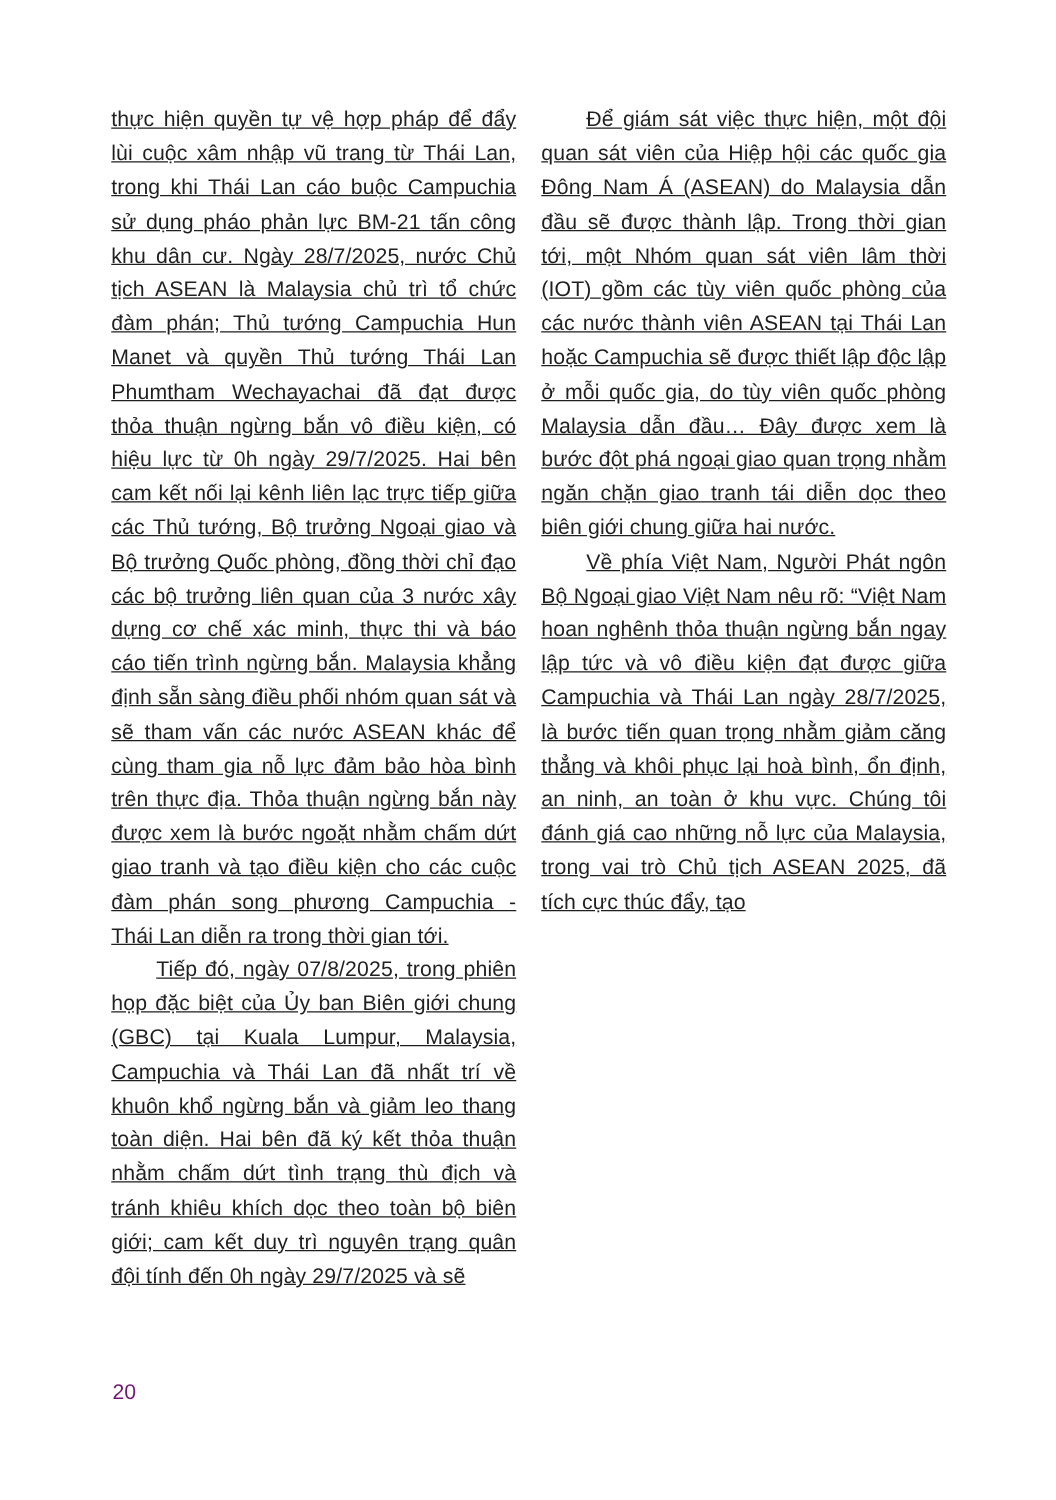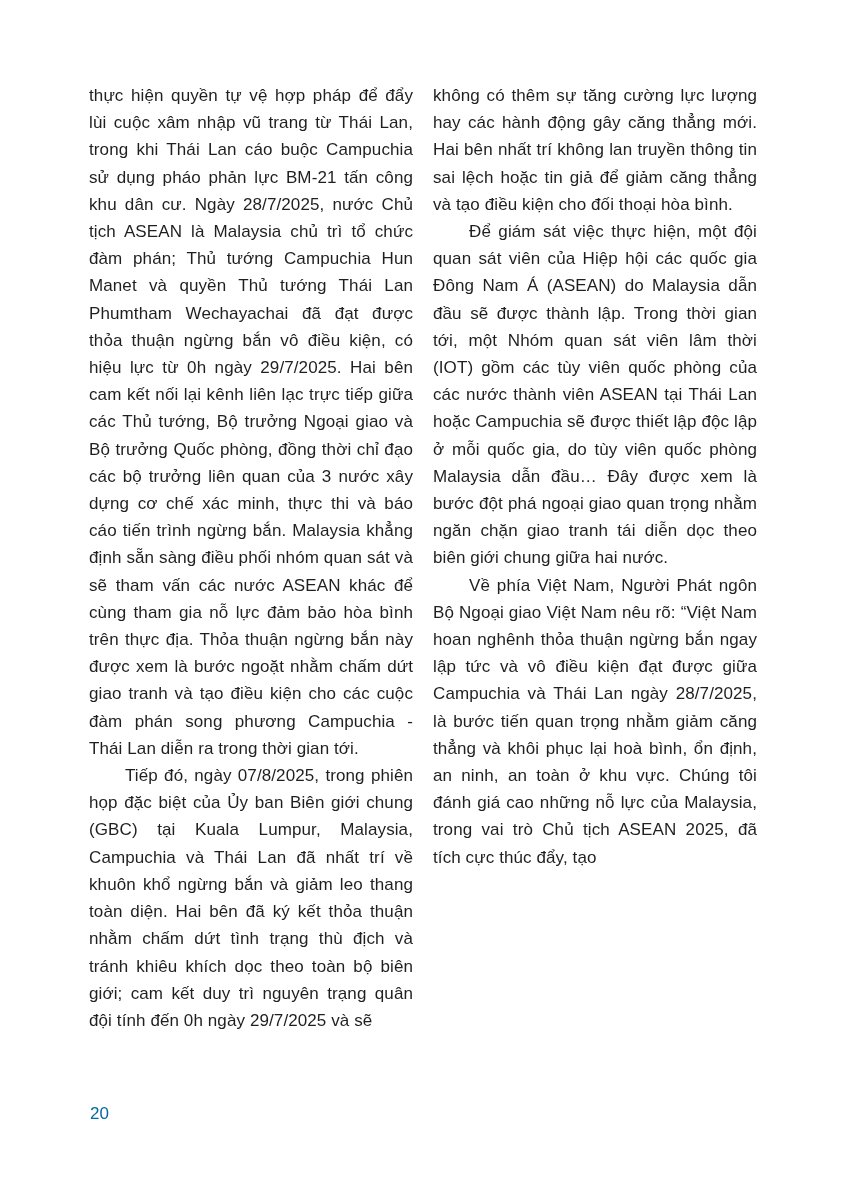--- a/index.html
+++ b/index.html
@@ -22,20 +22,21 @@
     height: 1200px;
     background: #ffffff;
   }
   .text-columns {
     position: absolute;
     left: 89px;
     top: 82px;
     width: 669px;
     display: flex;
     gap: 20px;
+    text-decoration: underline;
   }
   .column {
     width: 324px;
     flex: 0 0 324px;
     font-size: 17px;
     line-height: 27.2px;
     text-align: justify;
     letter-spacing: 0.1px;
   }
   .column p {
@@ -44,37 +45,36 @@
   }
   .column p.indent {
     text-indent: 36px;
   }
   .page-number {
     position: absolute;
     left: 90px;
     top: 1100px;
     font-size: 17px;
     line-height: 27px;
-    color: #0369a1;
+    color: #701a75;
   }
 </style>
 </head>
 <body>
 
 <div class="page">
 
   <div class="text-columns">
 
     <div class="column">
       <p>thực hiện quyền tự vệ hợp pháp để đẩy lùi cuộc xâm nhập vũ trang từ Thái Lan, trong khi Thái Lan cáo buộc Campuchia sử dụng pháo phản lực BM-21 tấn công khu dân cư. Ngày 28/7/2025, nước Chủ tịch ASEAN là Malaysia chủ trì tổ chức đàm phán; Thủ tướng Campuchia Hun Manet và quyền Thủ tướng Thái Lan Phumtham Wechayachai đã đạt được thỏa thuận ngừng bắn vô điều kiện, có hiệu lực từ 0h ngày 29/7/2025. Hai bên cam kết nối lại kênh liên lạc trực tiếp giữa các Thủ tướng, Bộ trưởng Ngoại giao và Bộ trưởng Quốc phòng, đồng thời chỉ đạo các bộ trưởng liên quan của 3 nước xây dựng cơ chế xác minh, thực thi và báo cáo tiến trình ngừng bắn. Malaysia khẳng định sẵn sàng điều phối nhóm quan sát và sẽ tham vấn các nước ASEAN khác để cùng tham gia nỗ lực đảm bảo hòa bình trên thực địa. Thỏa thuận ngừng bắn này được xem là bước ngoặt nhằm chấm dứt giao tranh và tạo điều kiện cho các cuộc đàm phán song phương Campuchia - Thái Lan diễn ra trong thời gian tới.</p>
       <p class="indent">Tiếp đó, ngày 07/8/2025, trong phiên họp đặc biệt của Ủy ban Biên giới chung (GBC) tại Kuala Lumpur, Malaysia, Campuchia và Thái Lan đã nhất trí về khuôn khổ ngừng bắn và giảm leo thang toàn diện. Hai bên đã ký kết thỏa thuận nhằm chấm dứt tình trạng thù địch và tránh khiêu khích dọc theo toàn bộ biên giới; cam kết duy trì nguyên trạng quân đội tính đến 0h ngày 29/7/2025 và sẽ</p>
     </div>
 
     <div class="column">
-      <p>không có thêm sự tăng cường lực lượng hay các hành động gây căng thẳng mới. Hai bên nhất trí không lan truyền thông tin sai lệch hoặc tin giả để giảm căng thẳng và tạo điều kiện cho đối thoại hòa bình.</p>
       <p class="indent">Để giám sát việc thực hiện, một đội quan sát viên của Hiệp hội các quốc gia Đông Nam Á (ASEAN) do Malaysia dẫn đầu sẽ được thành lập. Trong thời gian tới, một Nhóm quan sát viên lâm thời (IOT) gồm các tùy viên quốc phòng của các nước thành viên ASEAN tại Thái Lan hoặc Campuchia sẽ được thiết lập độc lập ở mỗi quốc gia, do tùy viên quốc phòng Malaysia dẫn đầu… Đây được xem là bước đột phá ngoại giao quan trọng nhằm ngăn chặn giao tranh tái diễn dọc theo biên giới chung giữa hai nước.</p>
       <p class="indent">Về phía Việt Nam, Người Phát ngôn Bộ Ngoại giao Việt Nam nêu rõ: “Việt Nam hoan nghênh thỏa thuận ngừng bắn ngay lập tức và vô điều kiện đạt được giữa Campuchia và Thái Lan ngày 28/7/2025, là bước tiến quan trọng nhằm giảm căng thẳng và khôi phục lại hoà bình, ổn định, an ninh, an toàn ở khu vực. Chúng tôi đánh giá cao những nỗ lực của Malaysia, trong vai trò Chủ tịch ASEAN 2025, đã tích cực thúc đẩy, tạo</p>
     </div>
 
   </div>
 
   <div class="page-number">20</div>
 
 </div>
 

